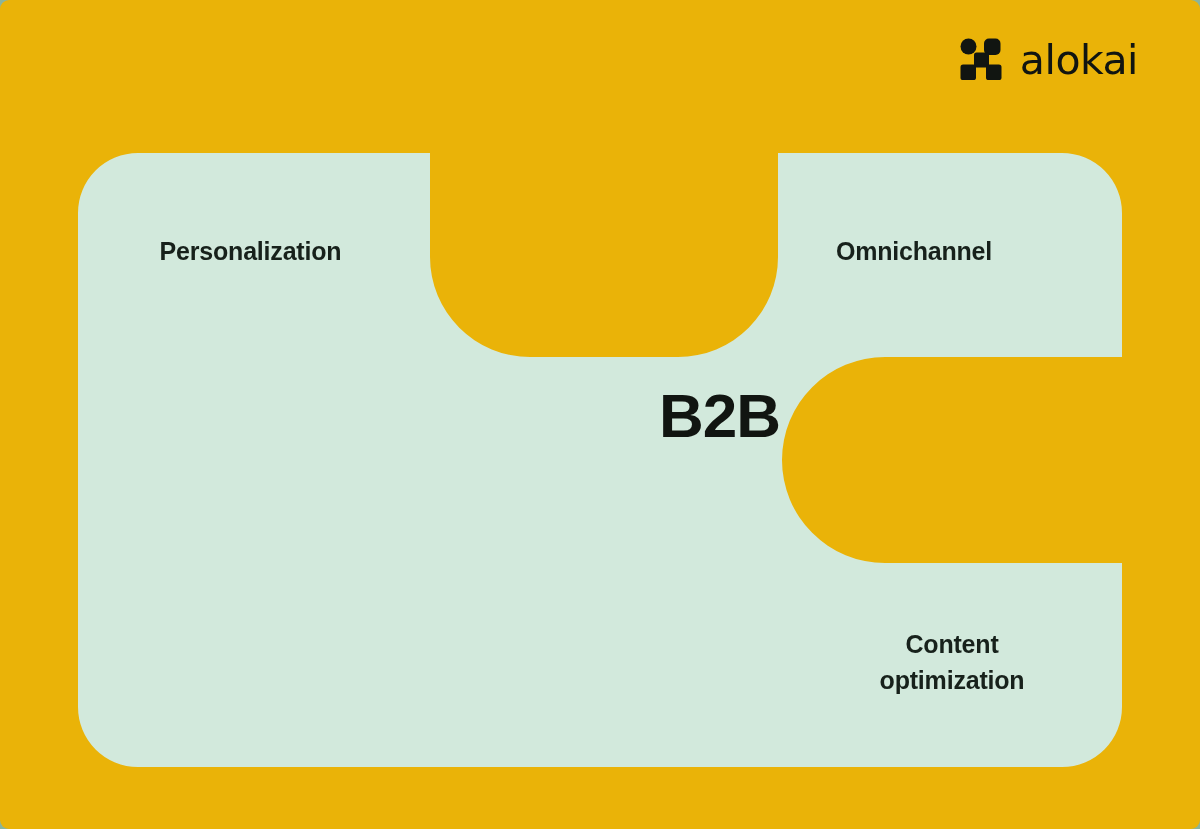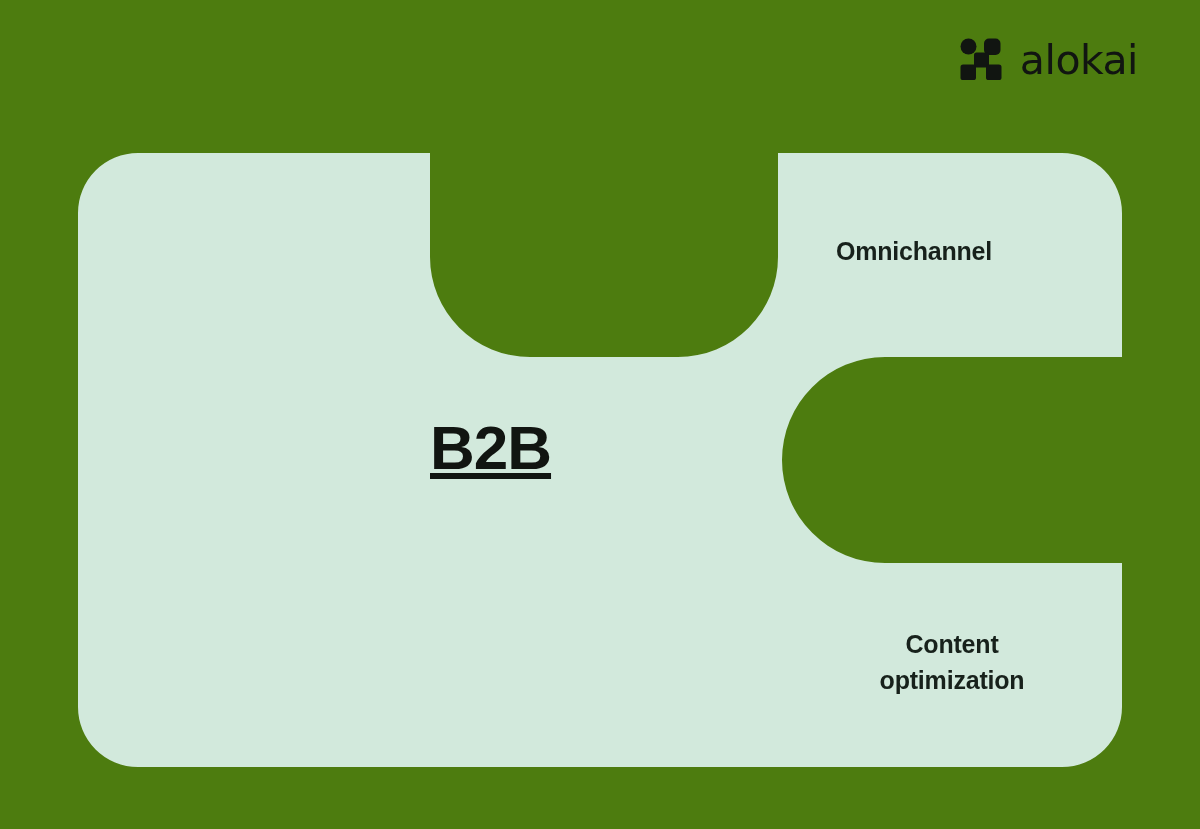--- a/index.html
+++ b/index.html
@@ -11,21 +11,22 @@
     width: 1200px;
     height: 829px;
     overflow: hidden;
     font-family: "Liberation Sans", sans-serif;
     background: #8ab49c;
   }
   #canvas {
     position: relative;
     width: 1200px;
     height: 829px;
-    background: #4d7c0f;
+    background: #eab308;
+    border-radius: 9px;
   }
 
   
   .brand {
     position: absolute;
     top: 38px;
     right: 62px;
     display: flex;
     align-items: center;
     gap: 16px;
@@ -64,25 +65,24 @@
     letter-spacing: -0.2px;
   }
   .label-tl { left: 78px;  top: 233px; width: 345px; }
   .label-tr { left: 744px; top: 233px; width: 340px; }
   .label-bl { left: 78px;  top: 626px; width: 340px; }
   .label-br { left: 782px; top: 626px; width: 340px; }
 
   .center-block {
     position: absolute;
     left: 430px;
-    top: 416px;
+    top: 384px;
     width: 350px;
-    text-align: left;
+    text-align: right;
     color: #111511;
-    text-decoration: underline;
   }
   .center-title {
     font-size: 62px;
     font-weight: bold;
     line-height: 1.02;
     letter-spacing: -1px;
     display: block;
   }
   .center-sub {
     font-size: 36px;
@@ -147,20 +147,21 @@
     <svg class="brand-mark" viewBox="0 0 44 44" aria-hidden="true">
       <circle cx="8.5" cy="8.5" r="8" fill="#111511"></circle>
       <rect x="24" y="0.5" width="16.5" height="16.5" rx="5" fill="#111511"></rect>
       <rect x="14" y="14.5" width="15" height="15" rx="2.6" fill="#111511"></rect>
       <rect x="0.5" y="26.5" width="15.5" height="15.5" rx="2.6" fill="#111511"></rect>
       <rect x="26" y="26.5" width="15.5" height="15.5" rx="2.6" fill="#111511"></rect>
     </svg>
     <span class="brand-word">alokai</span>
   </div>
 
+  <div class="label label-tl">Personalization</div>
   <div class="label label-tr">Omnichannel</div>
   <div class="label label-br">Content
 optimization</div>
 
   <div class="center-block">
     <span class="center-title">B2B</span>
   </div>
 
 </div>
 

